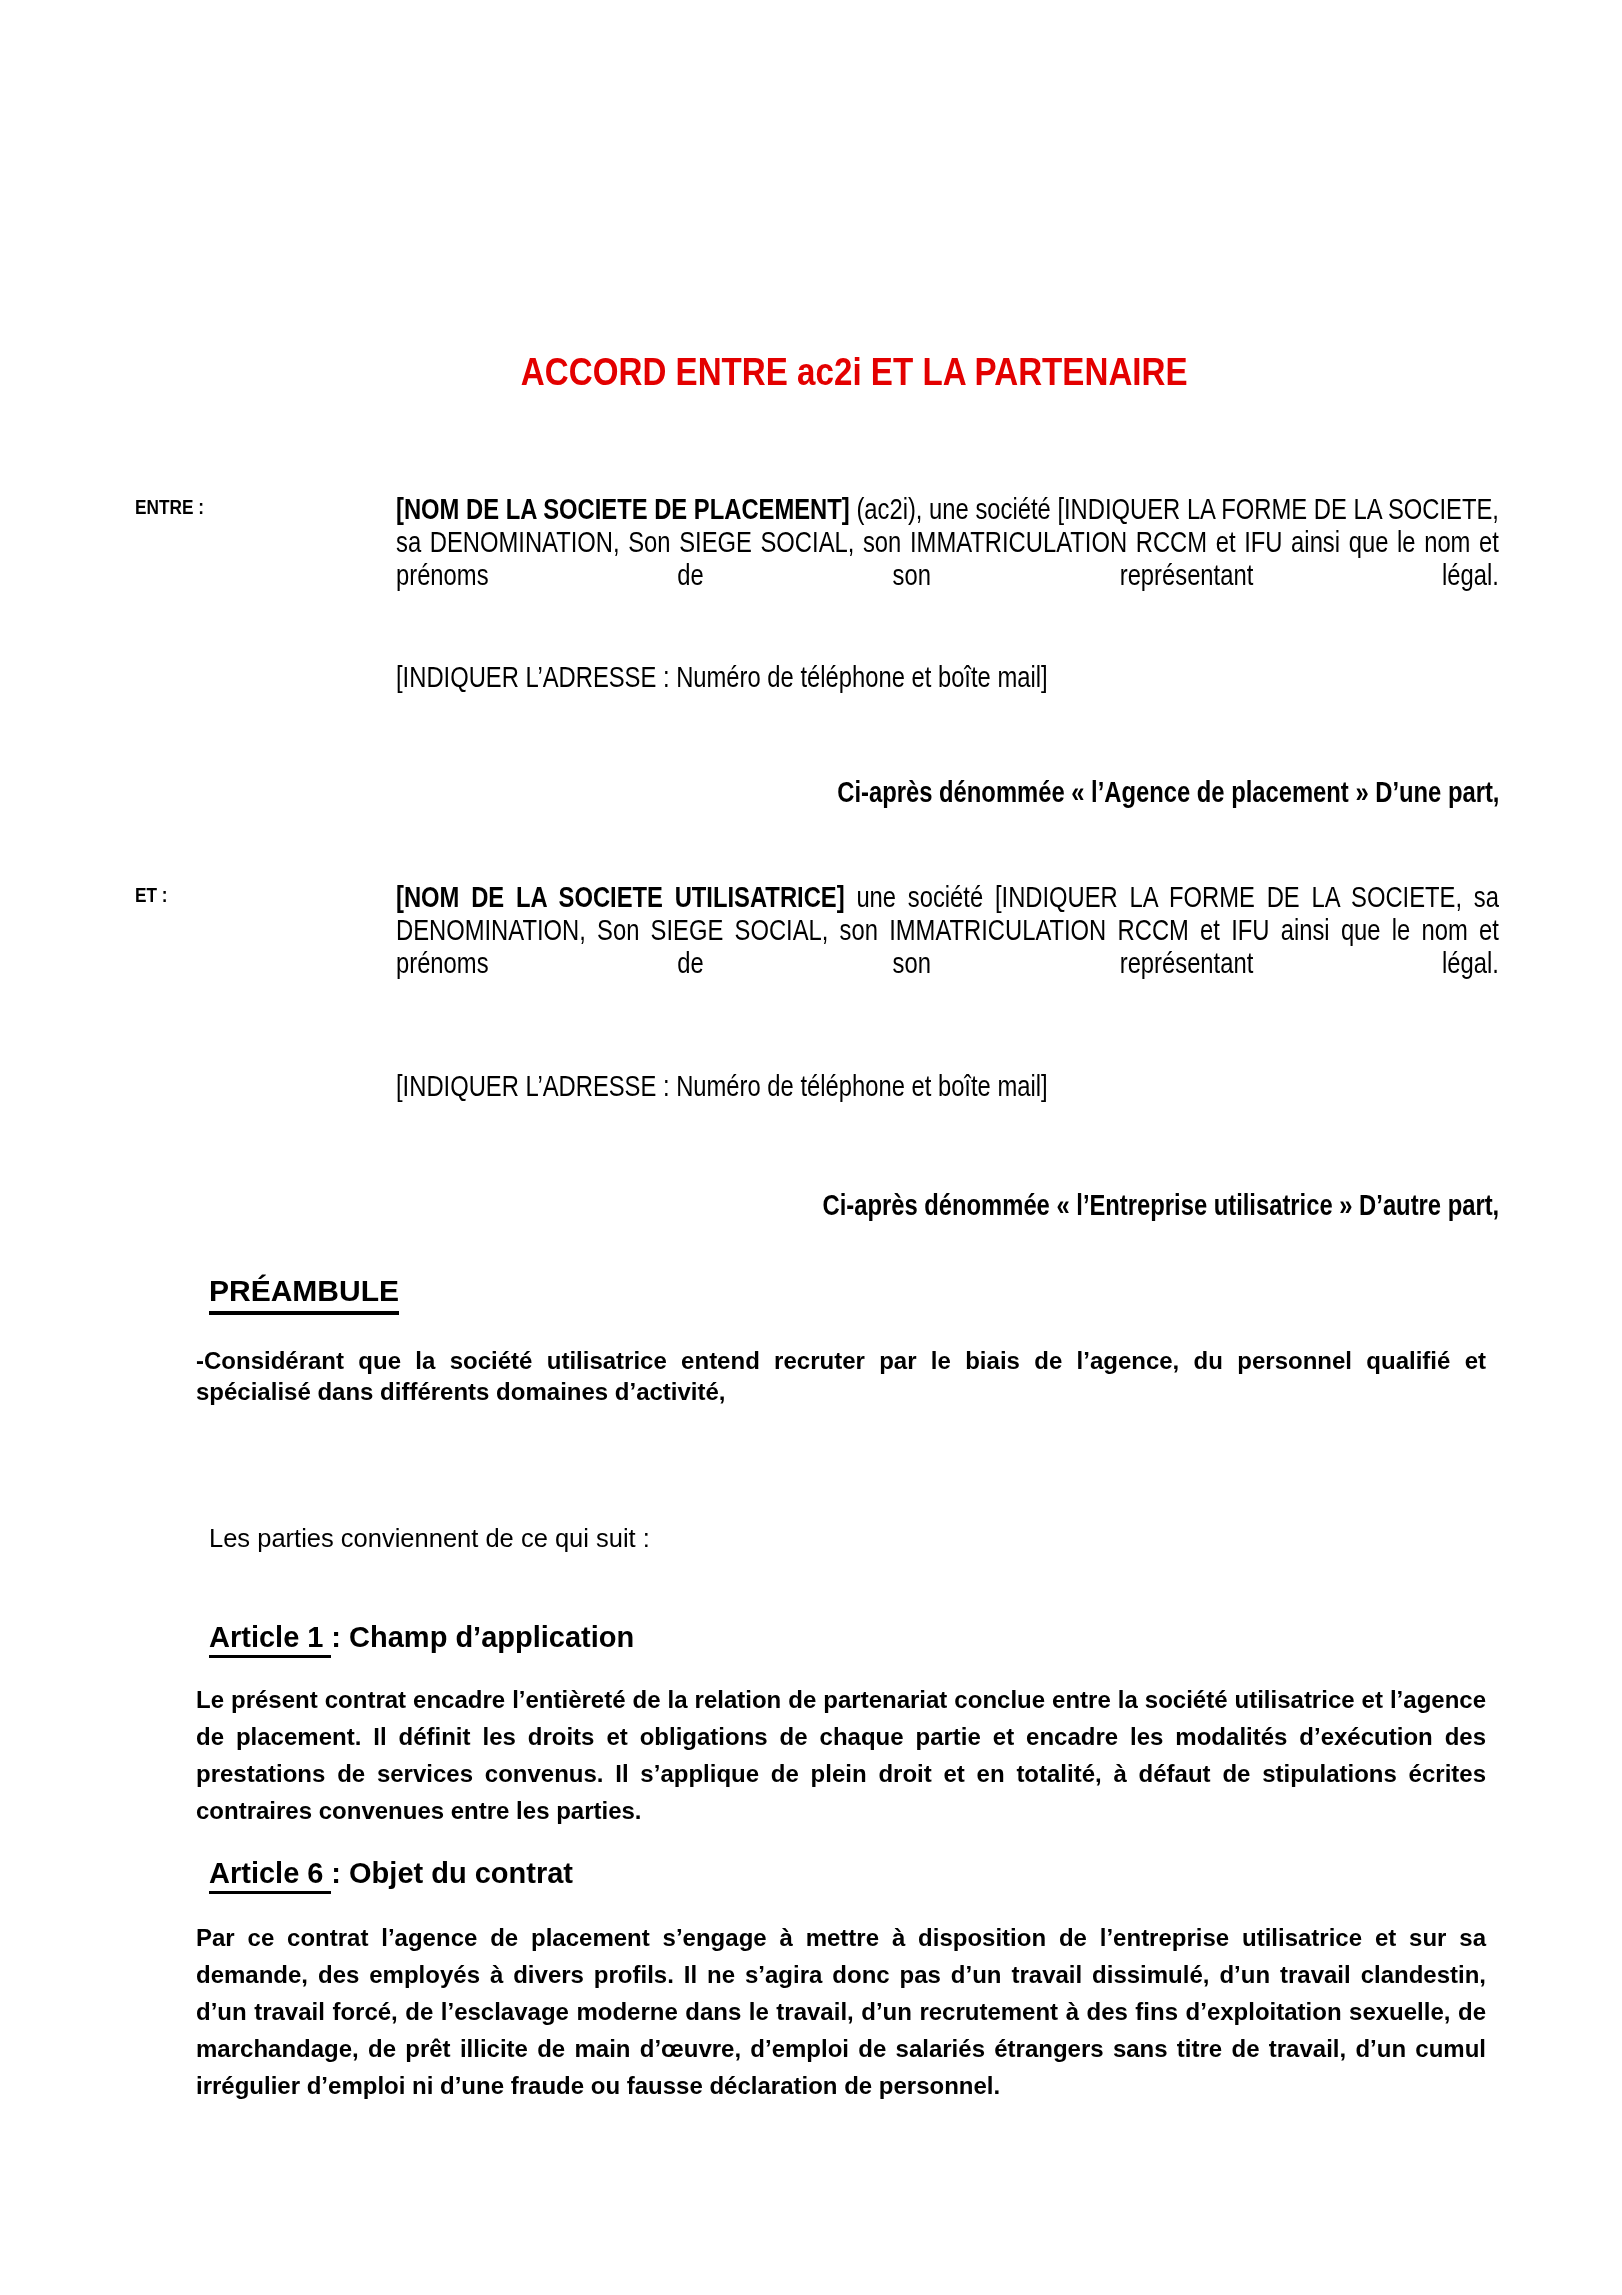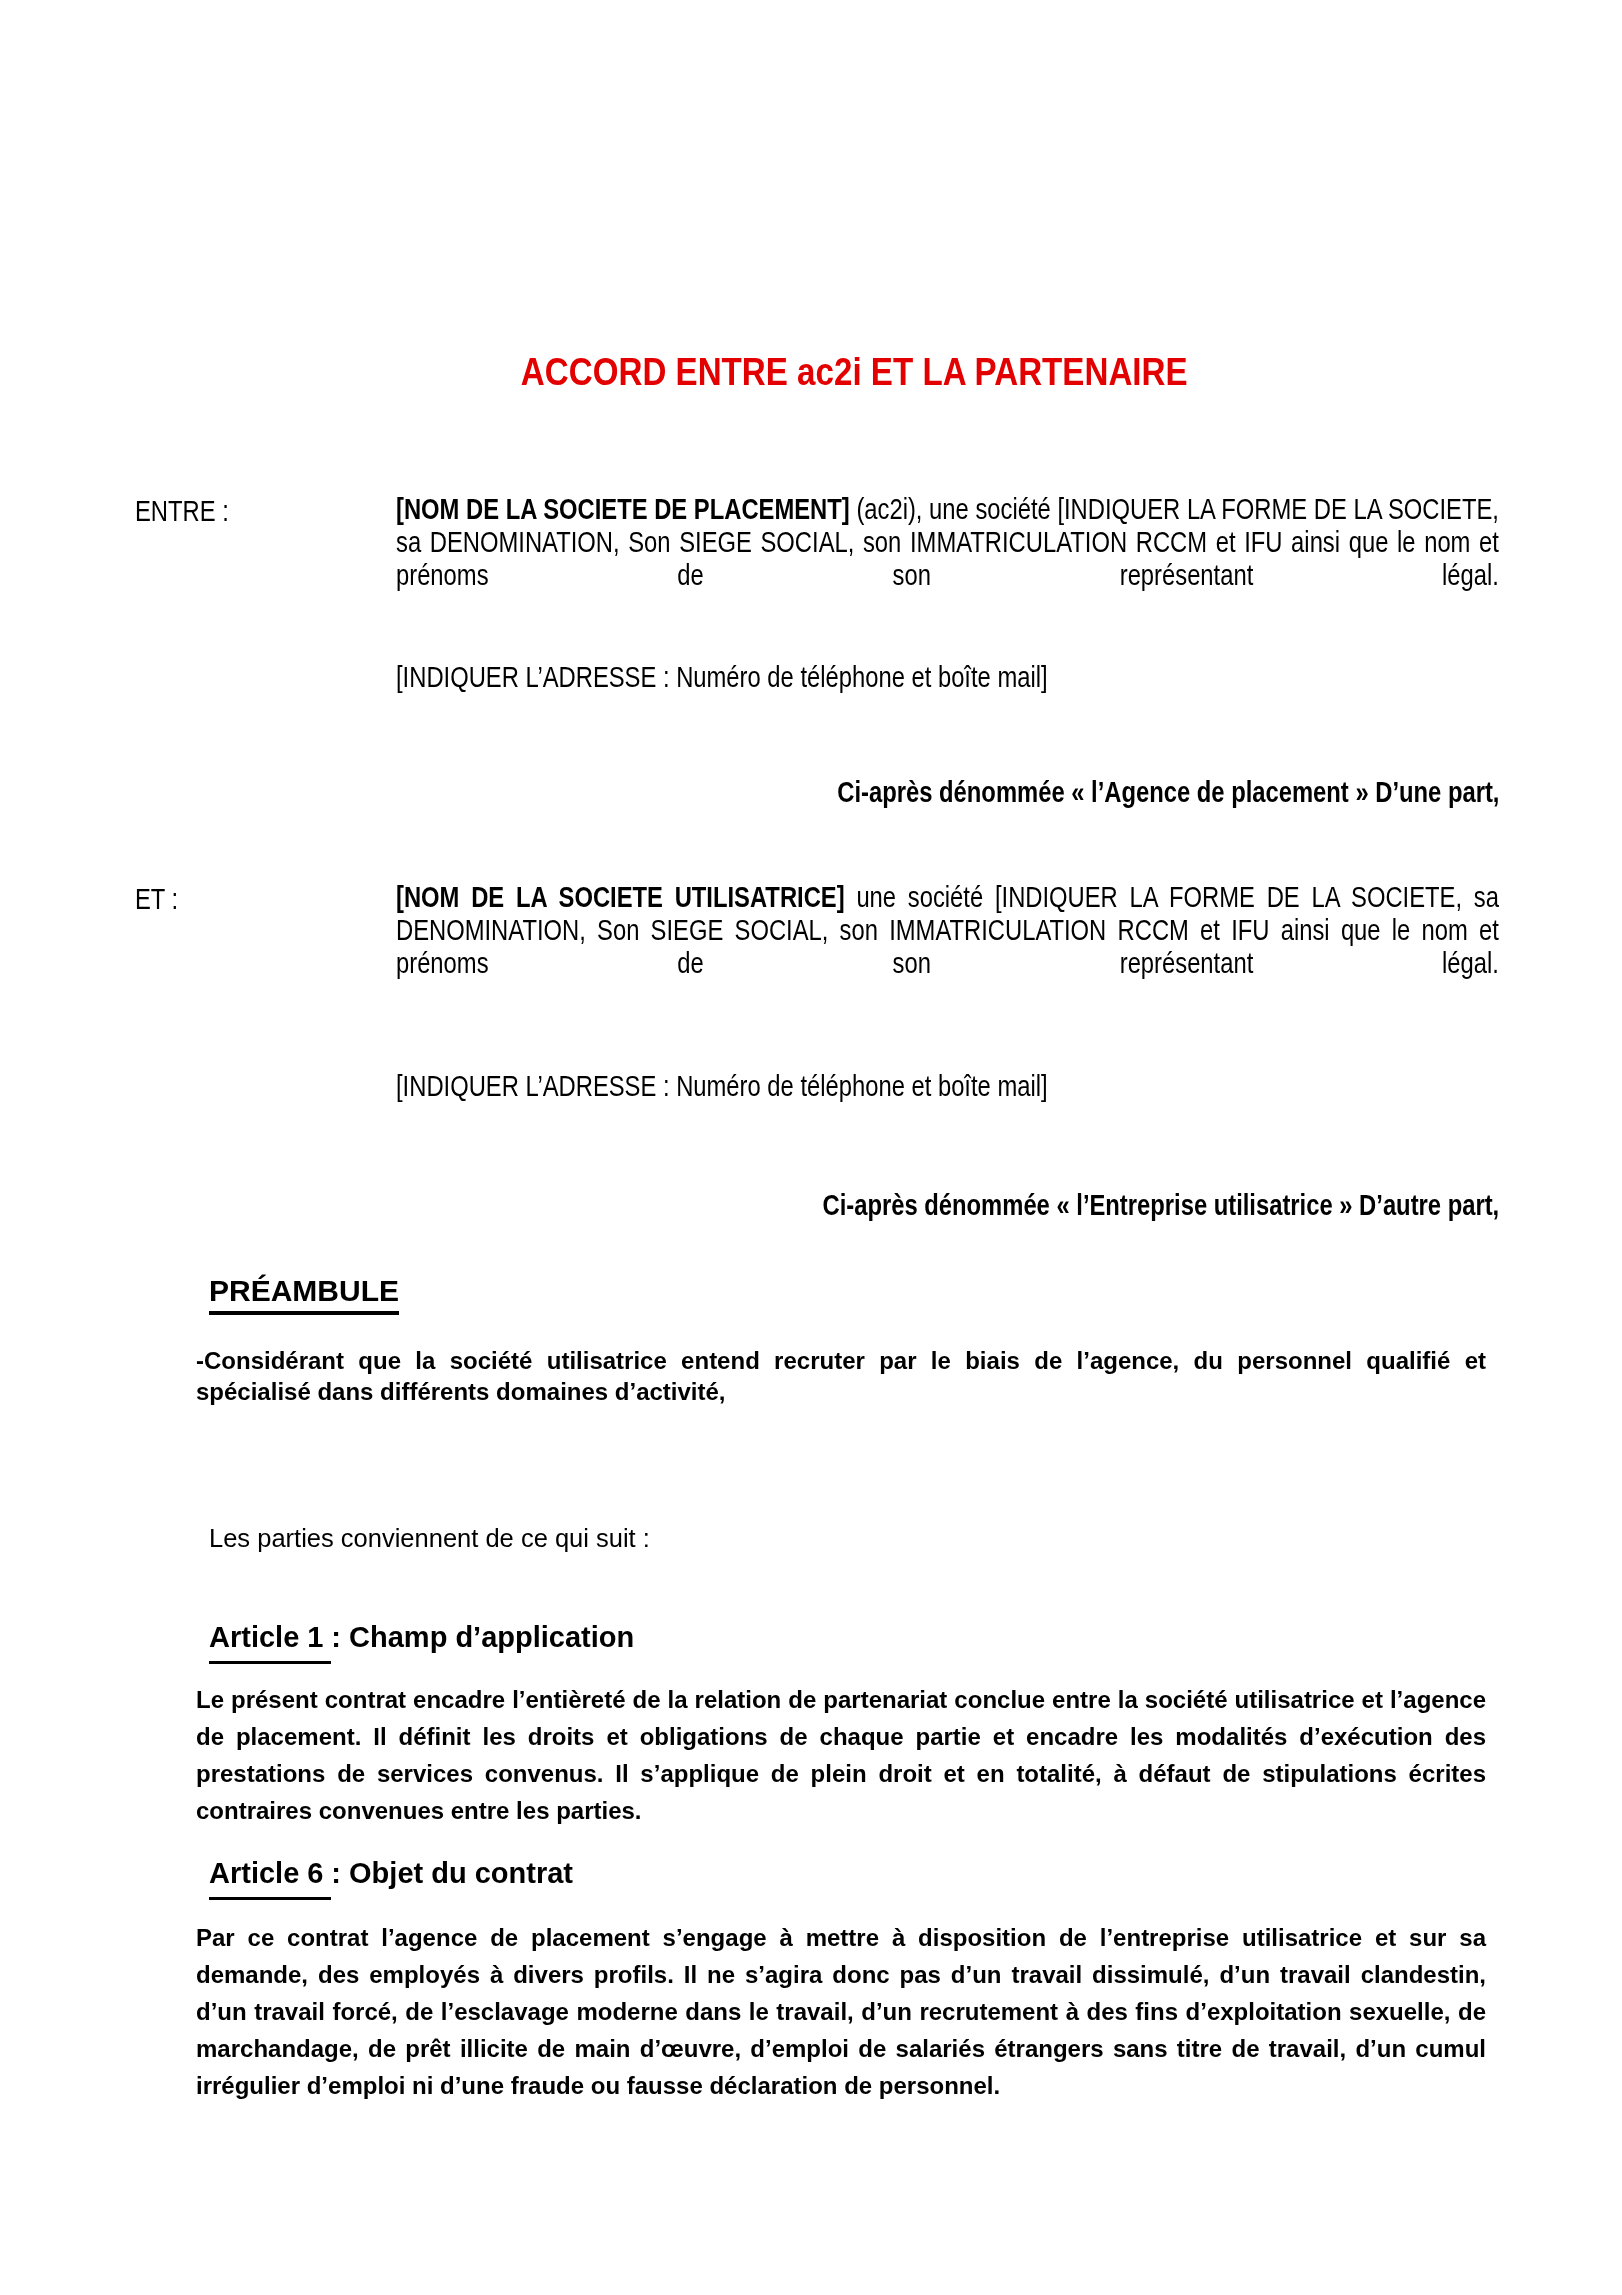--- a/index.html
+++ b/index.html
@@ -22,22 +22,22 @@
     font-weight: bold;
     color: #e30000;
     white-space: nowrap;
     transform: scaleX(0.85);
     transform-origin: 50% 50%;
   }
 
   
   .party-label {
     left: 135px;
-    font-size: 29px;
-    font-weight: normal;
+    font-size: 21px;
+    font-weight: bold;
   }
   .party-label .cond-l { display: inline-block; transform: scaleX(0.82); transform-origin: 0 50%; white-space: nowrap; }
   .party-para {
     left: 396px;
     width: 1345px;               
     transform: scaleX(0.82);
     transform-origin: 0 0;
     font-size: 29px;
     line-height: 33px;
     text-align: justify;
@@ -76,21 +76,21 @@
     font-size: 24px;
     text-align: justify;
     font-weight: bold;
   }
   .lh-tight { line-height: 31px; }
   .lh-wide  { line-height: 37px; }
   .plain-line { left: 209px; font-size: 25.5px; white-space: nowrap; }
   .article-heading { left: 209px; font-size: 29px; font-weight: bold; white-space: nowrap; }
   .article-heading .num {
     border-bottom: 3.3px solid #000;
-    padding-bottom: 8px;
+    padding-bottom: 2px;
     padding-right: 7.9px;
   }
 </style>
 </head>
 <body>
 
 <div class="page">
 
   <div class="abs title-wrap">
     <span class="title">ACCORD ENTRE ac2i ET LA PARTENAIRE</span>

